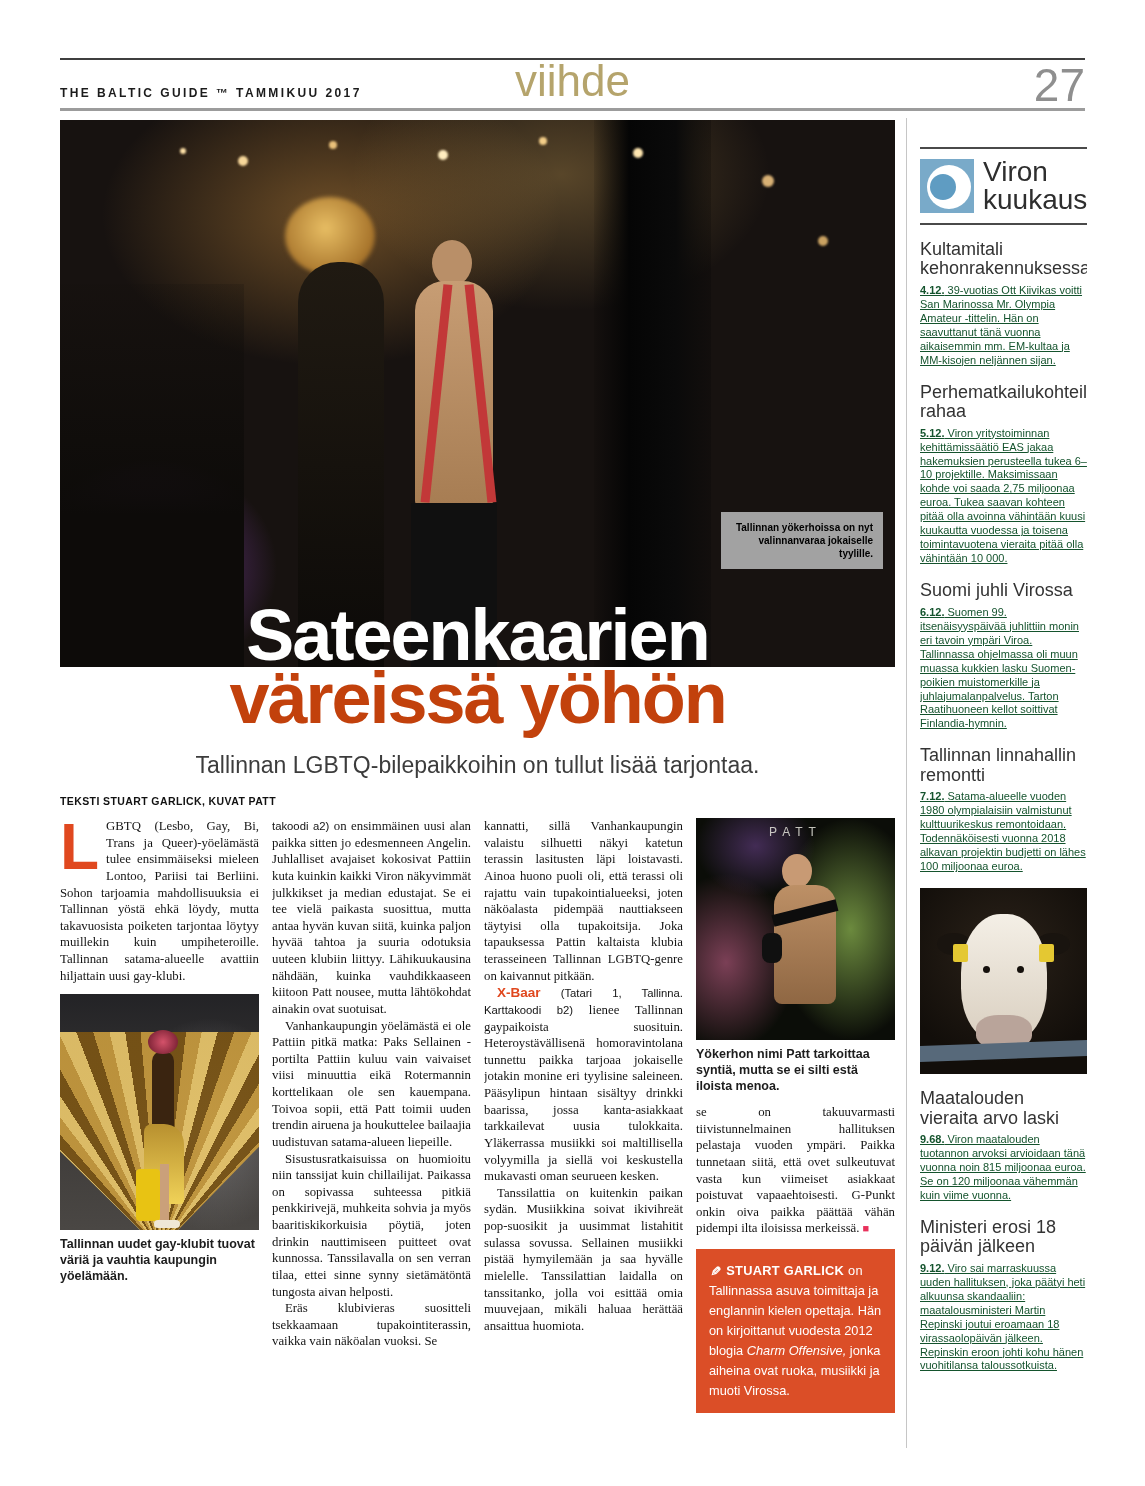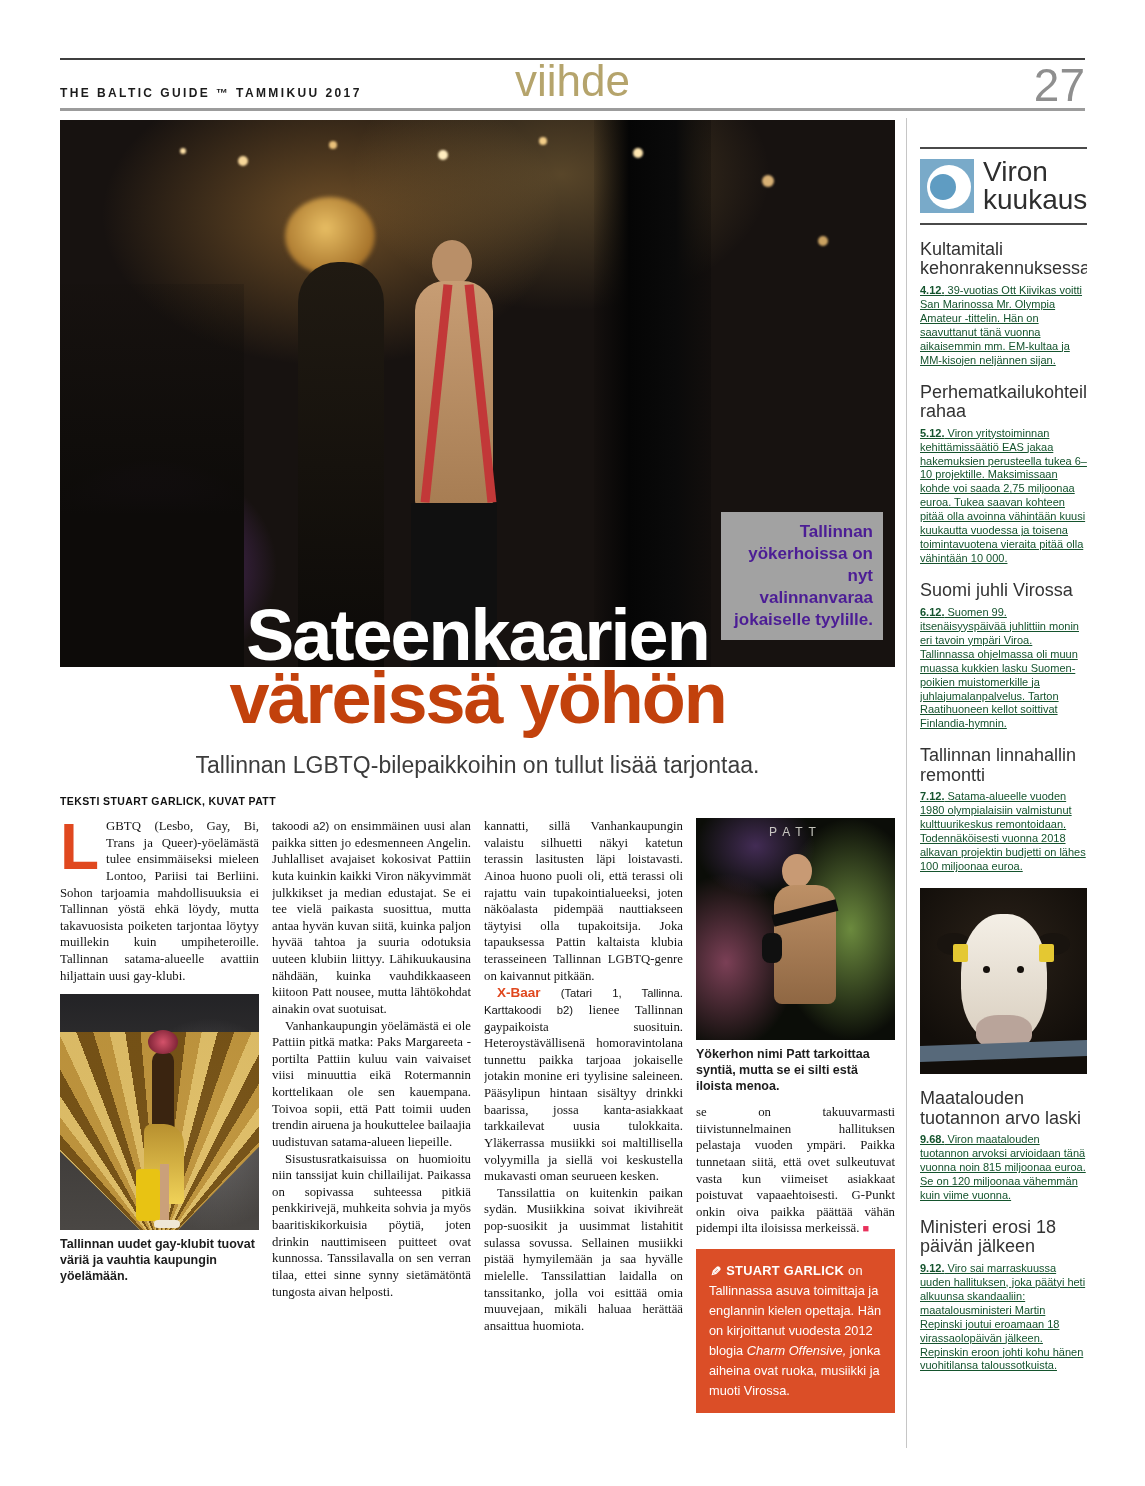--- a/index.html
+++ b/index.html
@@ -21,21 +21,21 @@
       box-shadow:60px 10px 0 2px #f7d79a,150px -6px 0 1px #e8c07a,260px 4px 0 2px #ffedc0,360px -10px 0 1px #f3cd88,455px 2px 0 2px #ffe6b0,585px 30px 0 3px #d8b074,640px 90px 0 2px #caa262;filter:blur(1px);}
   .hero .crowd{position:absolute;left:0;top:30%;width:22%;height:70%;background:linear-gradient(180deg,rgba(20,16,12,.2),#0d0b09 60%);}
   .queen-hair{position:absolute;left:27%;top:14%;width:90px;height:78px;border-radius:50%;background:radial-gradient(circle at 45% 40%,#e7bd63,#a8752c 70%,rgba(0,0,0,0));filter:blur(2px);}
   .queen-body{position:absolute;left:28.5%;top:26%;width:86px;height:74%;border-radius:40px 40px 0 0;background:linear-gradient(180deg,#201a12,#0c0a08);}
   .man-head{position:absolute;left:44.5%;top:22%;width:40px;height:46px;border-radius:50%;background:#b98f68;}
   .man-torso{position:absolute;left:42.5%;top:29.5%;width:78px;height:42%;border-radius:30px 30px 10px 10px;background:linear-gradient(180deg,#c79d74,#a67c52);}
   .suspender{position:absolute;top:30%;width:9px;height:40%;background:#c23838;}
   .s1{left:44.6%;transform:rotate(6deg);} .s2{left:49.8%;transform:rotate(-6deg);}
   .man-pants{position:absolute;left:42%;top:70%;width:86px;height:30%;background:#101010;}
   .hero-caption{position:absolute;right:12px;top:392px;width:142px;background:#a2a2a2;padding:9px 10px;
-      font-size:17px;font-weight:700;line-height:1.3;text-align:right;color:#4c1d95;}
+      font-size:10px;font-weight:700;line-height:1.3;text-align:right;color:#000000;}
   .headline1{position:absolute;left:0;right:0;bottom:-4px;text-align:center;font-size:72px;font-weight:700;
       letter-spacing:-2px;color:#ffffff;line-height:1;}
   .headline2{position:absolute;left:60px;width:835px;top:662px;text-align:center;font-size:72px;font-weight:700;
       letter-spacing:-2px;color:#c2410c;line-height:1;}
   .subtitle{position:absolute;left:60px;width:835px;top:752px;text-align:center;font-size:23px;color:#3c3c3c;}
   .byline{position:absolute;left:60px;top:795px;font-size:10.5px;font-weight:700;letter-spacing:.4px;color:#111;}
   
   .columns{position:absolute;left:60px;top:818px;width:835px;height:630px;display:flex;gap:13px;overflow:hidden;}
   .col{width:199px;flex:0 0 199px;overflow:hidden;}
   .body-p{margin:0;font-family:"Liberation Serif",serif;font-size:12.8px;line-height:1.3;text-align:justify;color:#141414;}
@@ -142,22 +142,23 @@
         <div class="skirt"></div>
         <div class="yellow"></div>
         <div class="legs"></div>
         <div class="shoe"></div>
       </div>
       <div class="photo-caption">Tallinnan uudet gay-klubit tuovat väriä ja vauhtia kaupungin yöelämään.</div>
     </div>
 
     <div class="col">
       <p class="body-p"><span class="addr">takoodi a2)</span><span> on ensimmäinen uusi alan paikka sitten jo edesmenneen Angelin. Juhlalliset avajaiset kokosivat Pattiin kuta kuinkin kaikki Viron näkyvimmät julkkikset ja median edustajat. Se ei tee vielä paikasta suosittua, mutta antaa hyvän kuvan siitä, kuinka paljon hyvää tahtoa ja suuria odotuksia uuteen klubiin liittyy. Lähikuukausina nähdään, kuinka vauhdikkaaseen kiitoon Patt nousee, mutta lähtökohdat ainakin ovat suotuisat.</span></p>
-      <p class="body-p indent">Vanhankaupungin yöelämästä ei ole Pattiin pitkä matka: Paks Margareeta -portilta Pattiin kuluu vain vaivaiset viisi minuuttia eikä Rotermannin korttelikaan ole sen kauempana. Toivoa sopii, että Patt toimii uuden trendin airuena ja houkuttelee bailaajia uudistuvan satama-alueen liepeille.</p>
+      <p class="body-p indent">Vanhankaupungin yöelämästä ei ole Pattiin pitkä matka: Paks Sellainen -portilta Pattiin kuluu vain vaivaiset viisi minuuttia eikä Rotermannin korttelikaan ole sen kauempana. Toivoa sopii, että Patt toimii uuden trendin airuena ja houkuttelee bailaajia uudistuvan satama-alueen liepeille.</p>
       <p class="body-p indent">Sisustusratkaisuissa on huomioitu niin tanssijat kuin chillailijat. Paikassa on sopivassa suhteessa pitkiä penkkirivejä, muhkeita sohvia ja myös baaritiskikorkuisia pöytiä, joten drinkin nauttimiseen puitteet ovat kunnossa. Tanssilavalla on sen verran tilaa, ettei sinne synny sietämätöntä tungosta aivan helposti.</p>
+      <p class="body-p indent">Eräs klubivieras suositteli tsekkaamaan tupakointiterassin, vaikka vain näköalan vuoksi. Se</p>
     </div>
 
     <div class="col">
       <p class="body-p">kannatti, sillä Vanhankaupungin valaistu silhuetti näkyi katetun terassin lasitusten läpi loistavasti. Ainoa huono puoli oli, että terassi oli rajattu vain tupakointialueeksi, joten näköalasta pidempää nauttiakseen täytyisi olla tupakoitsija. Joka tapauksessa Pattin kaltaista klubia terasseineen Tallinnan LGBTQ-genre on kaivannut pitkään.</p>
       <p class="body-p indent"><span class="club">X-Baar</span><span class="addr"> (Tatari 1, Tallinna. Karttakoodi b2)</span><span> lienee Tallinnan gaypaikoista suosituin. Heteroystävällisenä homoravintolana tunnettu paikka tarjoaa jokaiselle jotakin monine eri tyylisine saleineen. Pääsylipun hintaan sisältyy drinkki baarissa, jossa kanta-asiakkaat tarkkailevat uusia tulokkaita. Yläkerrassa musiikki soi maltillisella volyymilla ja siellä voi keskustella mukavasti oman seurueen kesken.</span></p>
       <p class="body-p indent">Tanssilattia on kuitenkin paikan sydän. Musiikkina soivat ikivihreät pop-suosikit ja uusimmat listahitit sulassa sovussa. Sellainen musiikki pistää hymyilemään ja saa hyvälle mielelle. Tanssilattian laidalla on tanssitanko, jolla voi esittää omia muuvejaan, mikäli haluaa herättää ansaittua huomiota.</p>
     </div>
 
     <div class="col">
       <div class="photo-patt">
@@ -218,21 +219,21 @@
       <div class="face"></div>
       <div class="tag l"></div>
       <div class="tag r"></div>
       <div class="eye l"></div>
       <div class="eye r"></div>
       <div class="nose"></div>
       <div class="fence"></div>
     </div>
 
     <div class="sb-section">
-      <h3>Maatalouden tuotannon arvo laski</h3>
+      <h3>Maatalouden vieraita arvo laski</h3>
       <p><span class="sb-date">9.68.</span><span> Viron maatalouden tuotannon arvoksi arvioidaan tänä vuonna noin 815 miljoonaa euroa. Se on 120 miljoonaa vähemmän kuin viime vuonna.</span></p>
     </div>
     <div class="sb-section">
       <h3>Ministeri erosi 18 päivän jälkeen</h3>
       <p><span class="sb-date">9.12.</span><span> Viro sai marraskuussa uuden hallituksen, joka päätyi heti alkuunsa skandaaliin: maatalousministeri Martin Repinski joutui eroamaan 18 virassaolopäivän jälkeen. Repinskin eroon johti kohu hänen vuohitilansa taloussotkuista.</span></p>
     </div>
 
   </div>
 </div>
 

